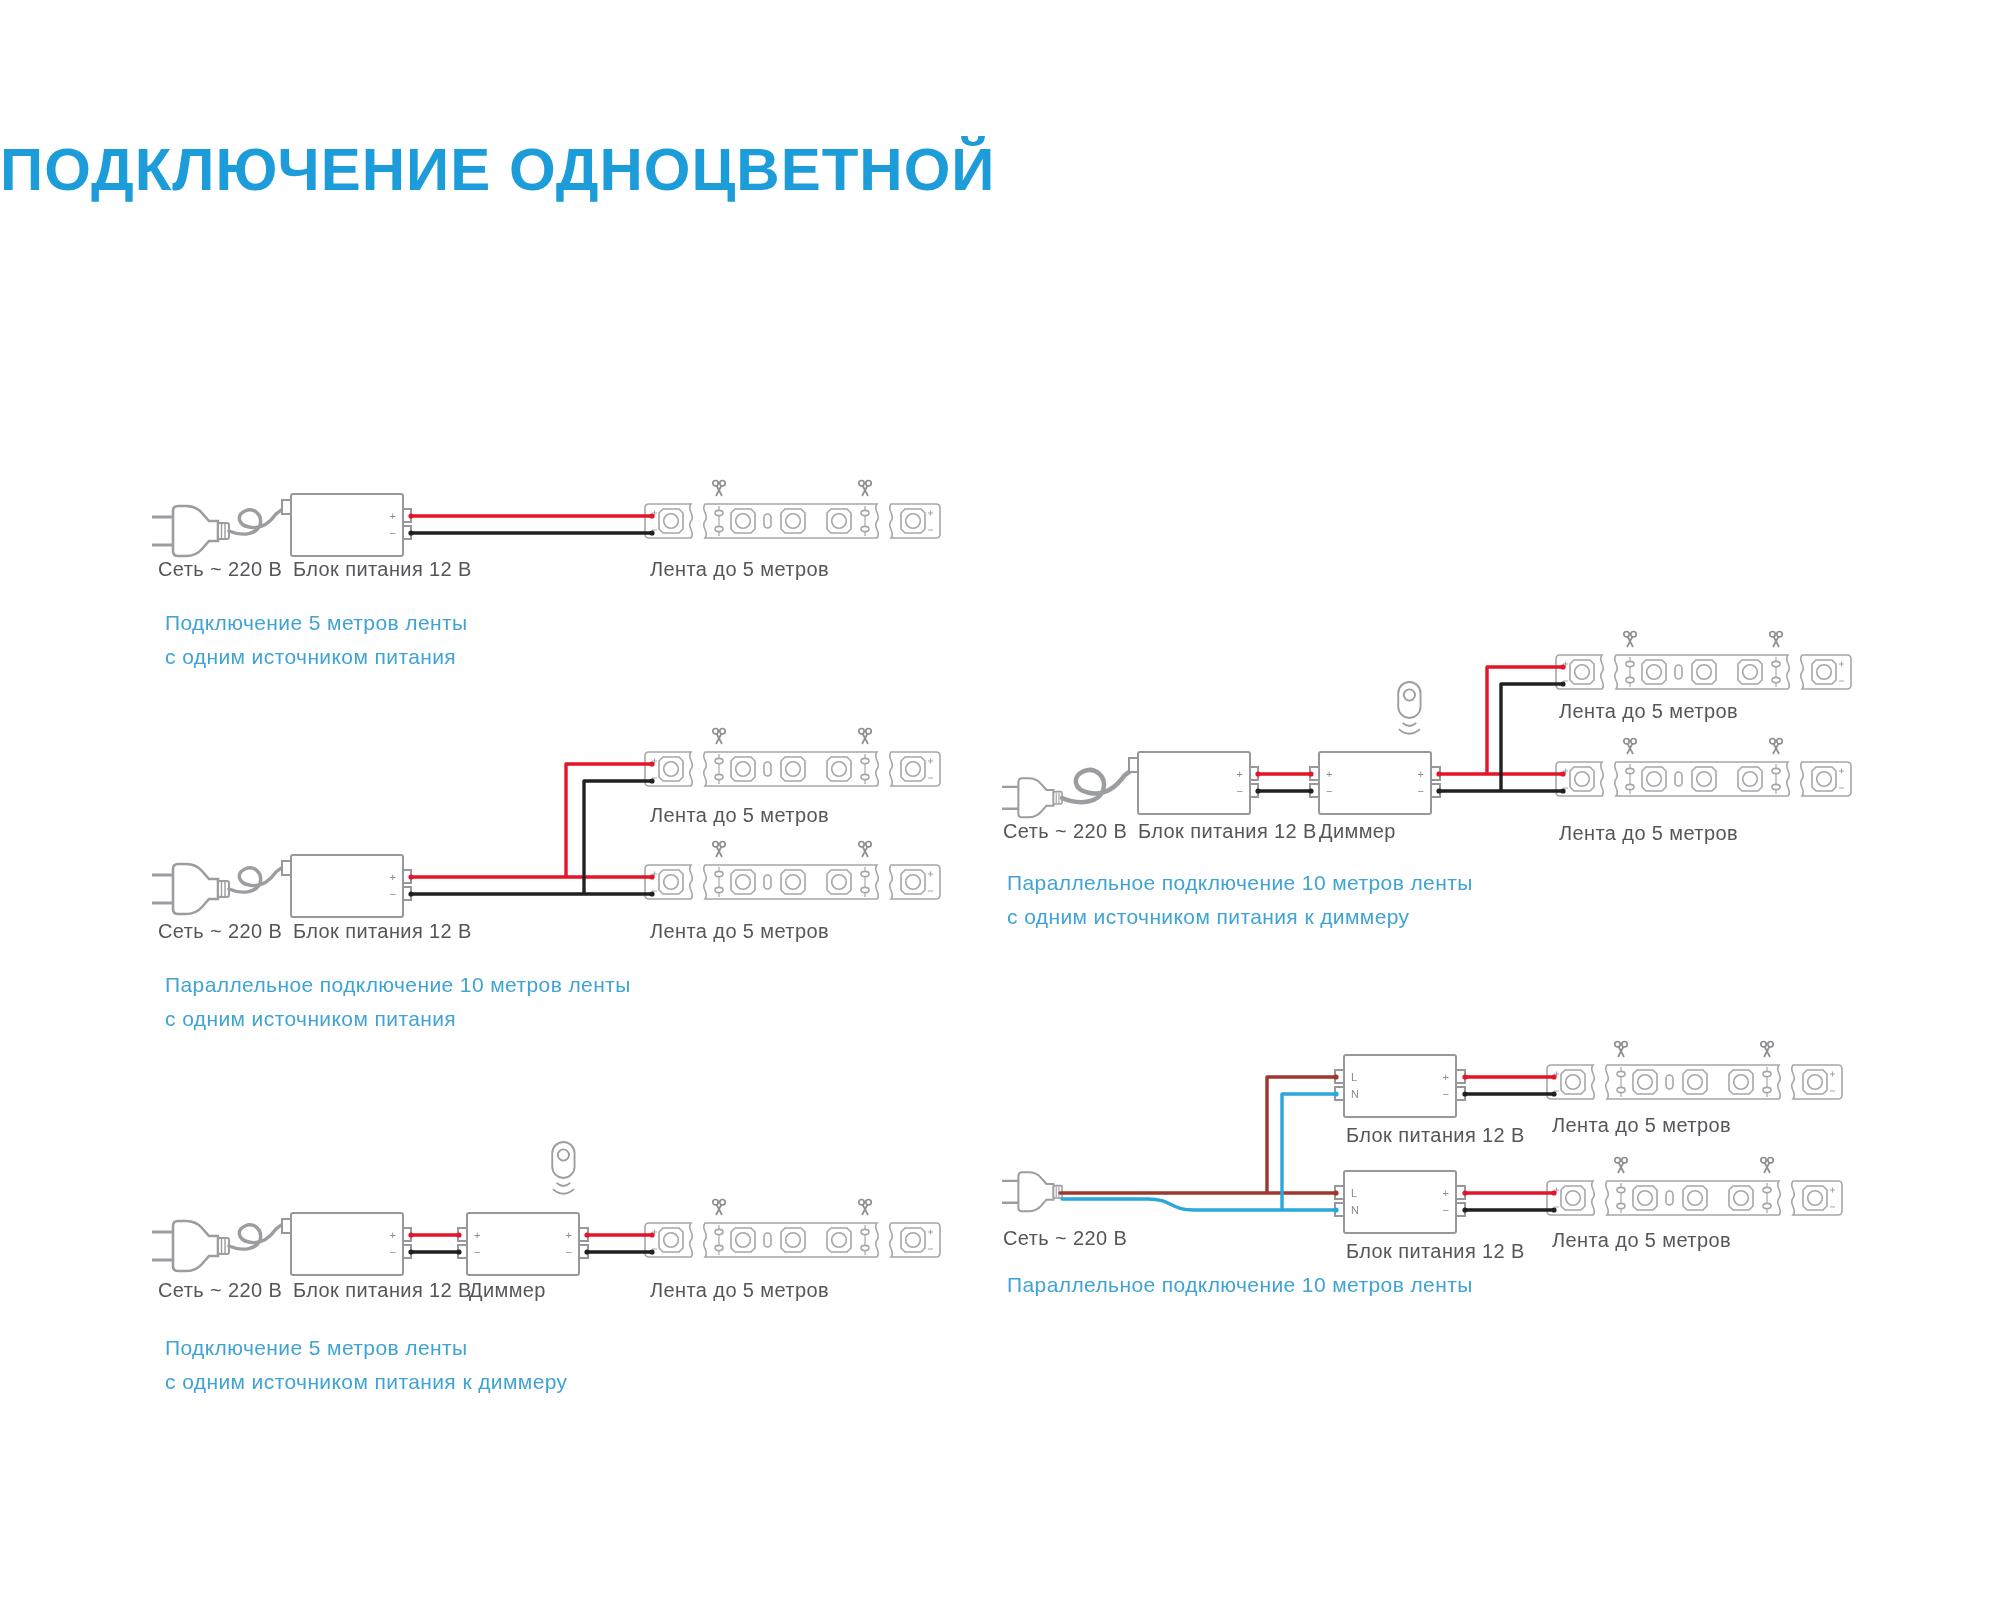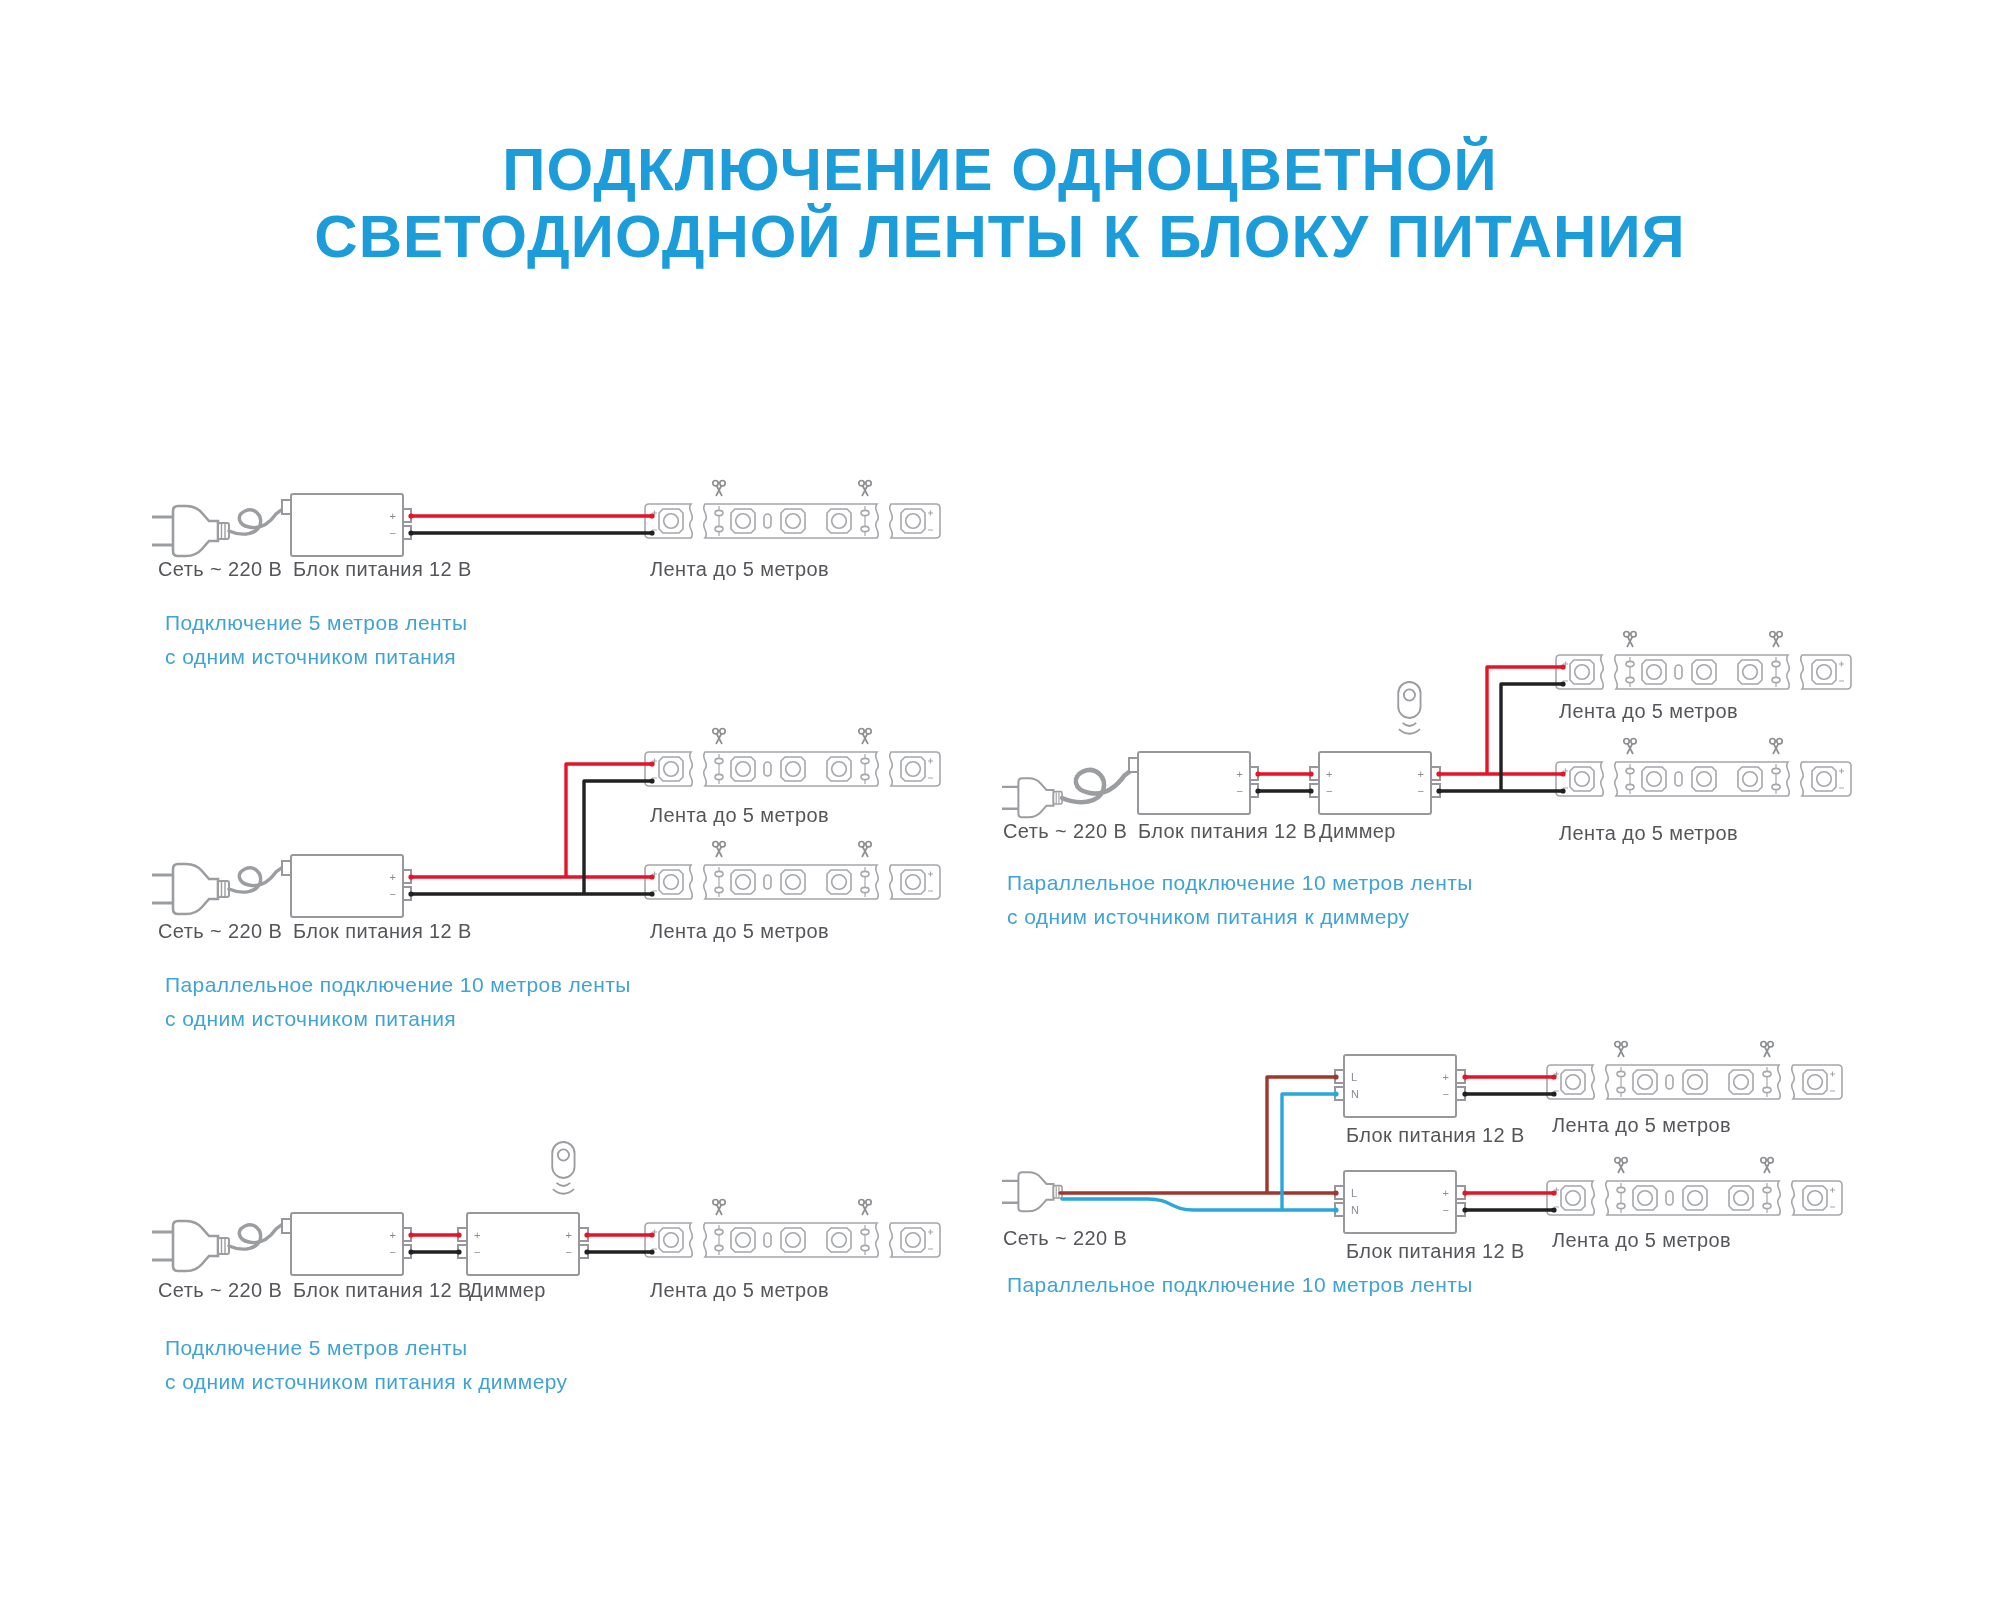--- a/index.html
+++ b/index.html
@@ -1,35 +1,34 @@
 <!DOCTYPE html>
 <html><head>
 <meta charset="utf-8">
 <style>
   html,body{margin:0;padding:0;background:#ffffff;}
   .page{position:relative;width:2000px;height:1600px;background:#fff;overflow:hidden;
         font-family:"Liberation Sans",sans-serif;}
-  .title{position:absolute;top:136px;left:0;width:2000px;text-align:center;
+  .title{position:absolute;top:136px;left:0;width:2000px;text-align:left;
          color:#1c9dda;font-size:60px;font-weight:bold;line-height:67px;letter-spacing:1px;}
   .lbl{position:absolute;color:#55565a;font-size:20px;letter-spacing:.4px;white-space:nowrap;text-align:center;}
   .cap{position:absolute;color:#3fa3d4;font-size:21px;line-height:34px;letter-spacing:.4px;white-space:nowrap;}
   svg.scheme{position:absolute;left:0;top:0;}
   .term{font-size:11px;fill:#8a8c8f;font-family:"Liberation Sans",sans-serif;}
   .w{fill:none;stroke-width:3.4px;stroke-linecap:round;stroke-linejoin:round;}
   .w-red{stroke:#e41429;} .w-black{stroke:#212121;} .w-blue{stroke:#2aa7db;} .w-dred{stroke:#9e372e;}
   .d-red{fill:#e41429;} .d-black{fill:#212121;} .d-blue{fill:#2aa7db;} .d-dred{fill:#9e372e;}
 </style>
 </head>
 <body>
 
 <div class="page">
 
   <div class="title">
     <div>ПОДКЛЮЧЕНИЕ ОДНОЦВЕТНОЙ</div>
-    <div>СВЕТОДИОДНОЙ ЛЕНТЫ К БЛОКУ ПИТАНИЯ</div>
   </div>
 
   <svg class="scheme" width="2000" height="1600" viewBox="0 0 2000 1600">
     <defs>
       <g id="led" stroke="#a5a7aa" fill="#ffffff" stroke-width="1.6">
         <path d="M4,0 H20 L24,4 V20 L20,24 H4 L0,20 V4 Z"></path>
         <circle cx="12" cy="12" r="7.3"></circle>
       </g>
       <g id="scissors" stroke="#8d8f92" stroke-width="1.7" fill="none">
         <circle cx="4.5" cy="3.2" r="2.7"></circle>

